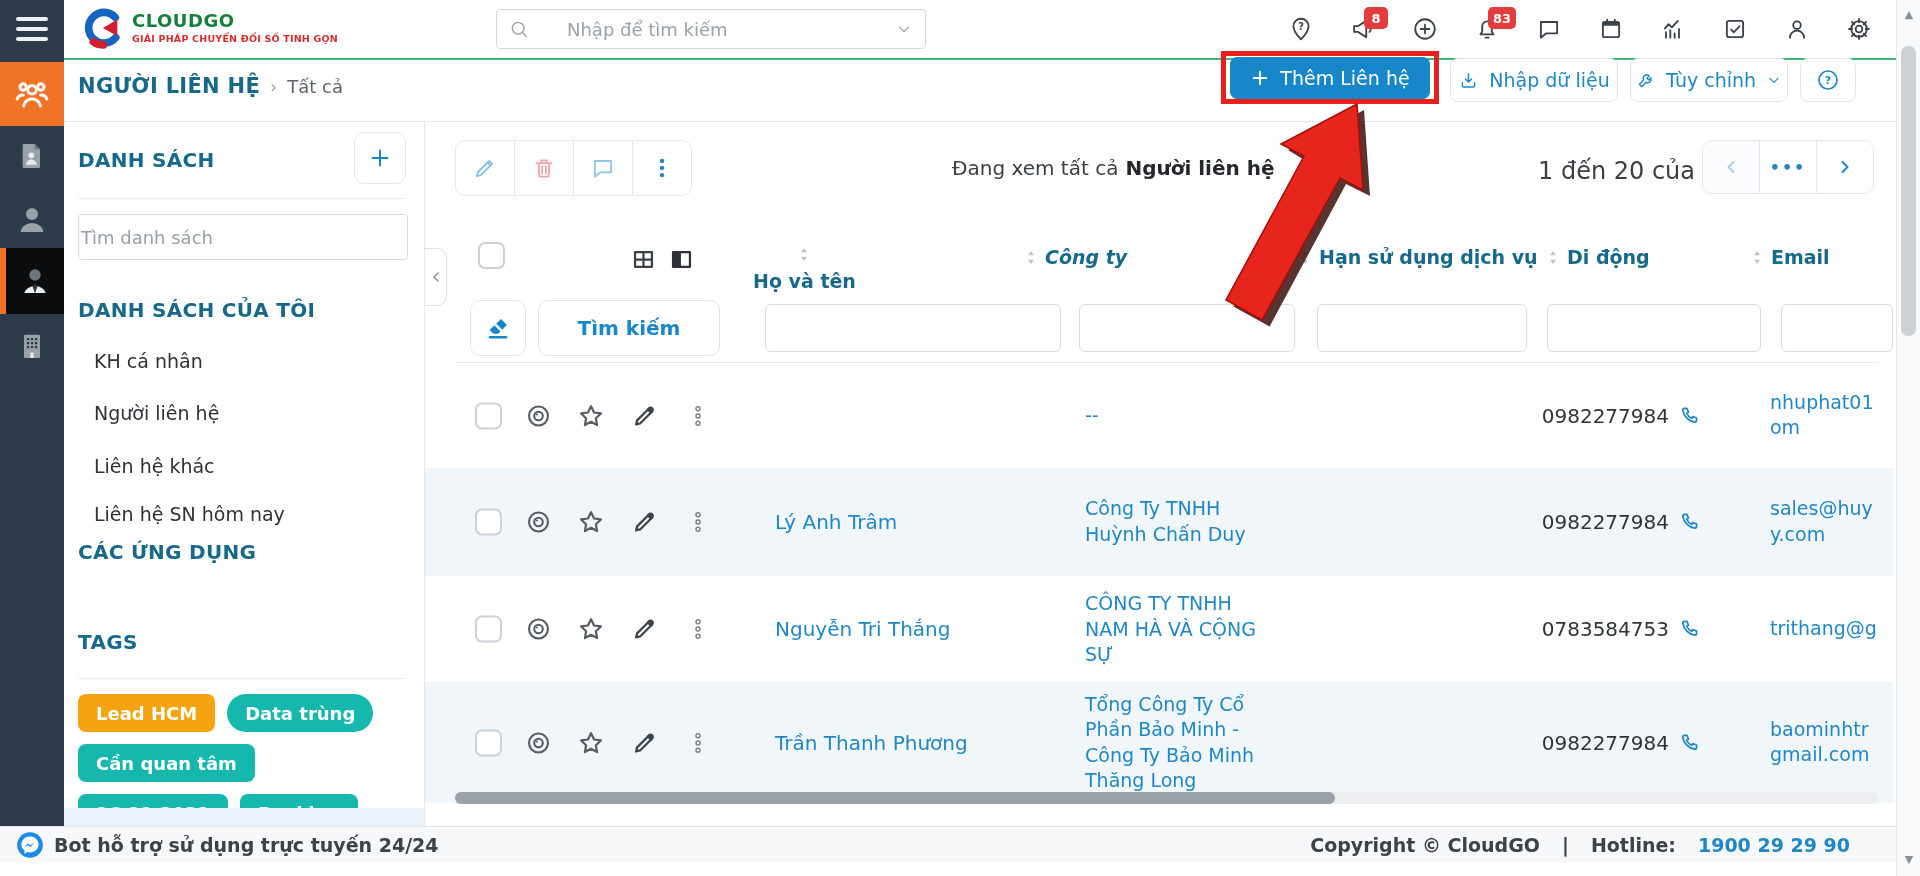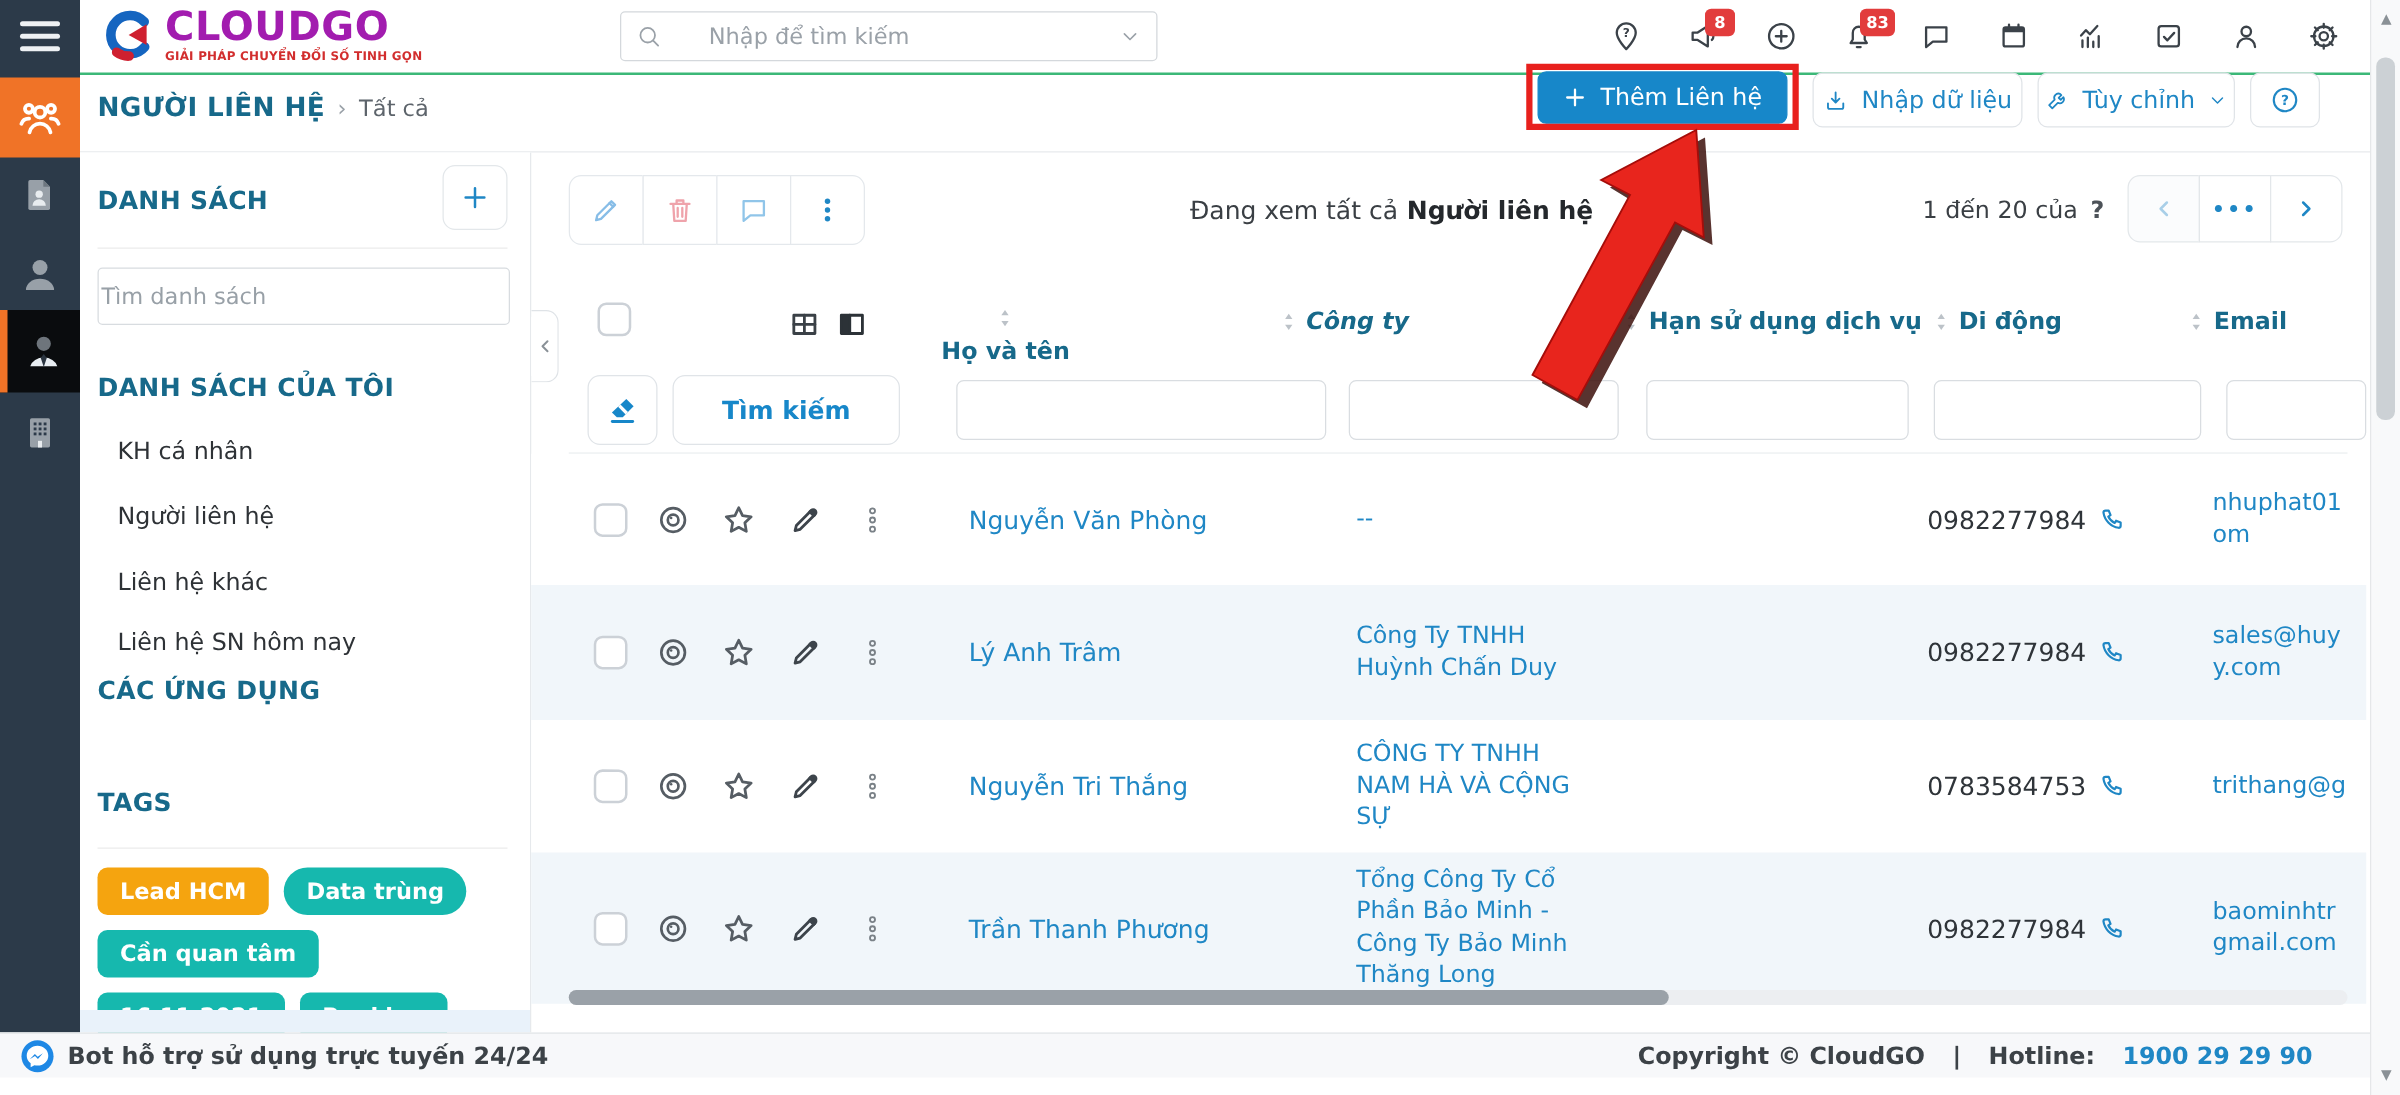--- a/index.html
+++ b/index.html
@@ -18,21 +18,21 @@
   .rail-app { position:absolute; top:62px; left:0; height:64px; background:#f07327; color:#fff; }
   .ri-doc   { position:absolute; top:124px; }
   .ri-person{ position:absolute; top:188px; }
   .ri-active{ position:absolute; top:248px; height:66px; background:#0a0c0e; border-left:6px solid #f07327; }
   .ri-build { position:absolute; top:314px; }
 
   
   .topbar { position:absolute; left:64px; top:0; width:1832px; height:58px; background:#fff; }
   .greenline { position:absolute; left:64px; top:58px; width:1832px; height:2px; background:#3cb878; }
   .logo { position:absolute; left:14px; top:5px; display:flex; align-items:center; gap:8px; }
-  .logo-text .nm { font-size:32px; font-weight:800; color:#a21caf; letter-spacing:.5px; line-height:1; }
+  .logo-text .nm { font-size:18px; font-weight:800; color:#15803d; letter-spacing:.5px; line-height:1; }
   .logo-text .tg { font-size:9.5px; font-weight:700; color:#d22e2e; margin-top:3px; letter-spacing:.2px; }
   .gsearch { position:absolute; left:432px; top:9px; width:430px; height:40px; border:1px solid #d4d8dc; border-radius:4px;
     display:flex; align-items:center; gap:10px; padding:0 12px; color:#9aa1a8; background:#fff; }
   .gsearch input { flex:1; border:0; outline:none; font-size:18px; color:#333; font-family:inherit; background:transparent;margin-left:28px; }
   .gsearch input::placeholder { color:#9aa1a8; }
   .topicons { position:absolute; right:24px; top:0; height:58px; display:flex; align-items:center; gap:36px; color:#3b4249; }
   .tico { position:relative; width:26px; height:26px; cursor:pointer; }
   .badge { position:absolute; top:-9px; left:14px; min-width:24px; height:22px; padding:0 5px; background:#e23c3c; color:#fff;
     font-size:13px; font-weight:700; border-radius:5px; display:flex; align-items:center; justify-content:center; }
 
@@ -75,21 +75,21 @@
     color:#8a9197; cursor:pointer; z-index:5; }
 
   
   .tb-group { position:absolute; left:455px; top:140px; display:flex; }
   .tb-btn { width:60px; height:56px; background:#fff; border:1px solid #e4e8ec; margin-left:-1px;
     display:flex; align-items:center; justify-content:center; cursor:pointer; }
   .tb-btn:first-child { border-radius:10px 0 0 10px; margin-left:0; }
   .tb-btn:last-child { border-radius:0 10px 10px 0; }
   .viewing { position:absolute; left:952px; top:156px; font-size:20px; color:#3a3f44; white-space:nowrap; display:flex; gap:7px; }
   .viewing b { color:#24282c; }
-  .range { position:absolute; left:1538px; top:157px; font-size:19px; color:#3a3f44; display:flex; gap:10px; align-items:center; }
+  .range { position:absolute; left:1538px; top:157px; font-size:24px; color:#3a3f44; display:flex; gap:10px; align-items:center; }
   .range .q { font-weight:700; color:#4c5258; }
   .pager { position:absolute; left:1702px; top:140px; display:flex; }
   .pg-cell { width:58px; height:54px; background:#fff; border:1px solid #e3e7ea; margin-left:-1px;
     display:flex; align-items:center; justify-content:center; color:#1f87c5; cursor:pointer; font-size:18px; }
   .pg-cell:first-child { border-radius:10px 0 0 10px; margin-left:0; background:#fbfcfd; color:#a9cfe8; }
   .pg-cell:last-child { border-radius:0 10px 10px 0; }
   .pg-more { font-weight:700; letter-spacing:2px; color:#1f87c5; font-size:16px; }
 
   
   .checkbox { width:27px; height:27px; border:2px solid #ccd1d7; border-radius:7px; background:#fff; cursor:pointer; }
@@ -510,21 +510,20 @@
     </div>
     <div class="cell c-kebab">
       <svg width="22" height="26" viewBox="0 0 24 28">
           <g fill="none" stroke="currentColor" stroke-width="1.6">
             <circle cx="12" cy="6" r="2.2"></circle>
             <circle cx="12" cy="14" r="2.2"></circle>
             <circle cx="12" cy="22" r="2.2"></circle>
           </g>
         </svg>
     </div>
-    <div class="cell c-name">Nguyễn Văn Phòng</div>
     <div class="cell c-company ml">--</div>
     <div class="cell c-mobile">
       <span>0982277984</span>
       <svg class="ic ph" width="22" height="22" viewBox="0 0 24 24" style="stroke-width:1.9">
           <path d="M7 3.8h2.8l1.6 4-2 1.2a11.5 11.5 0 0 0 5.6 5.6l1.2-2 4 1.6v2.8a1.8 1.8 0 0 1-1.8 1.8A15.8 15.8 0 0 1 5.2 5.6 1.8 1.8 0 0 1 7 3.8z"></path>
         </svg>
     </div>
     <div class="cell c-email">nhuphat01
 om</div>
   </div>

